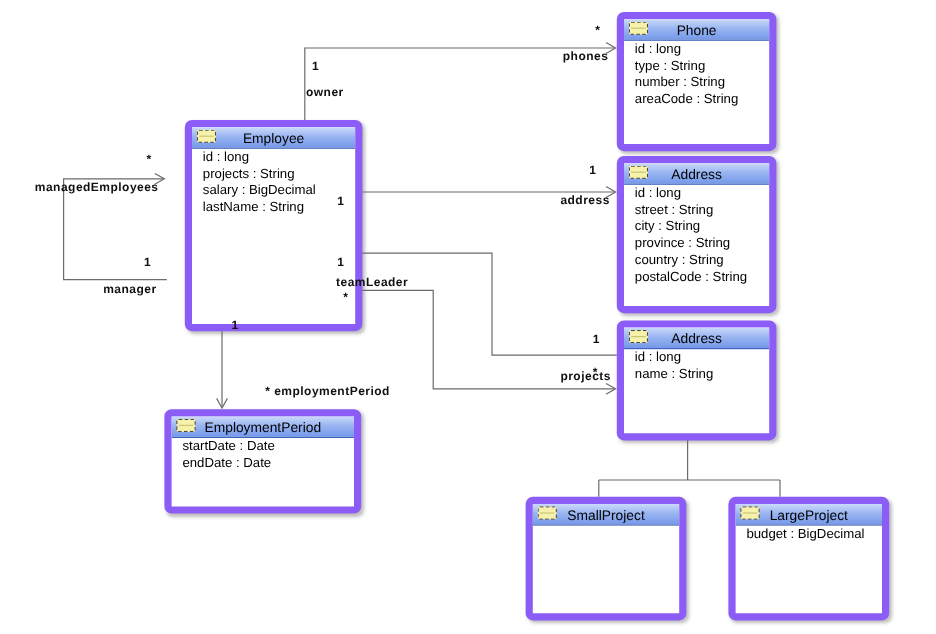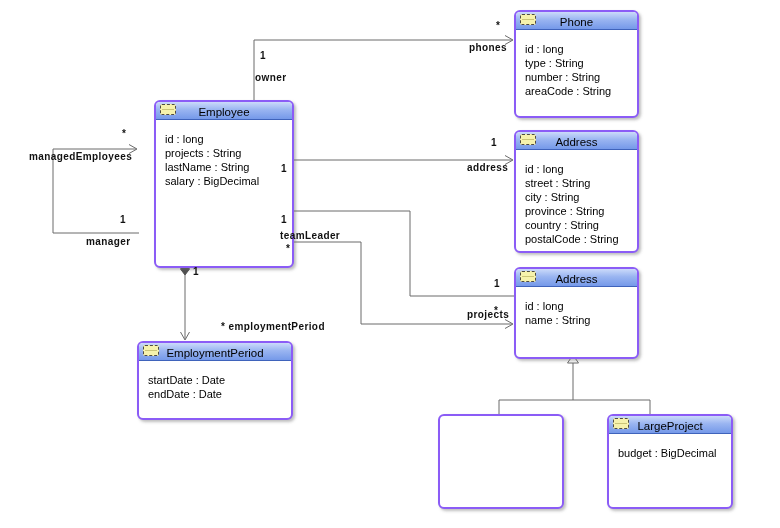--- a/index.html
+++ b/index.html
@@ -2,35 +2,35 @@
 <html><head>
 <meta charset="utf-8">
 <style>
   html,body{margin:0;padding:0;background:#ffffff;}
   .canvas{
     position:relative;width:780px;height:528px;background:#ffffff;overflow:hidden;
     font-family:"Liberation Sans", sans-serif;
   }
   svg.edges{position:absolute;left:0;top:0;width:780px;height:528px;}
   .uml-class{
-    position:absolute;background:#ffffff;border:2px solid #8b5cf6;border-radius:6px;
+    position:absolute;background:#ffffff;border:6px solid #8b5cf6;border-radius:6px;
     box-shadow:2px 2px 3px rgba(110,110,110,0.45);overflow:hidden;
   }
   .hdr{
     position:relative;height:17px;border-bottom:1px solid #3f63bb;
     background:linear-gradient(#cbdafa,#9ab5f1 45%,#7599e9);
     text-align:center;line-height:17px;
   }
   .hdr .title{font-size:11.5px;color:#000;}
   .icon{
     position:absolute;left:4px;top:2px;width:16px;height:11px;
     background:#f6f2ac;border:1px dashed #4f4b42;border-radius:2px;box-sizing:border-box;
   }
   .icon::after{content:"";position:absolute;left:1px;right:1px;top:4px;border-top:1px solid #cbc578;}
-  .body{padding:12px 8px 0 9px;}
+  .body{padding:0 8px 0 9px;}
   .attr{font-size:11px;line-height:14px;color:#000;white-space:pre;}
   .lbl{position:absolute;font-size:10px;font-weight:bold;color:#111;letter-spacing:0.4px;white-space:nowrap;}
   .mult{letter-spacing:0;}
 </style>
 </head>
 <body>
 
 <div class="canvas">
 
   <svg class="edges" viewBox="0 0 780 528" fill="none" stroke="#6b6b6b" stroke-width="1">
@@ -76,22 +76,22 @@
   </svg>
 
   <div class="uml-class" style="left:154px;top:100px;width:136px;height:164px;">
     <div class="hdr">
       <span class="icon"></span>
       <span class="title">Employee</span>
     </div>
     <div class="body">
         <div class="attr">id : long</div>
         <div class="attr">projects : String</div>
+        <div class="attr">salary : BigDecimal</div>
         <div class="attr">lastName : String</div>
-        <div class="attr">salary : BigDecimal</div>
       </div>
   </div>
 
   <div class="uml-class" style="left:514px;top:10px;width:121px;height:104px;">
     <div class="hdr">
       <span class="icon"></span>
       <span class="title">Phone</span>
     </div>
     <div class="body">
         <div class="attr">id : long</div>
@@ -132,20 +132,24 @@
       <span class="icon"></span>
       <span class="title">EmploymentPeriod</span>
     </div>
     <div class="body">
         <div class="attr">startDate : Date</div>
         <div class="attr">endDate : Date</div>
       </div>
   </div>
 
   <div class="uml-class" style="left:438px;top:414px;width:122px;height:91px;">
+    <div class="hdr">
+      <span class="icon"></span>
+      <span class="title">SmallProject</span>
+    </div>
     <div class="body"></div>
   </div>
 
   <div class="uml-class" style="left:589px;top:414px;width:122px;height:91px;margin-left:18px;">
     <div class="hdr">
       <span class="icon"></span>
       <span class="title">LargeProject</span>
     </div>
     <div class="body">
         <div class="attr">budget : BigDecimal</div>

